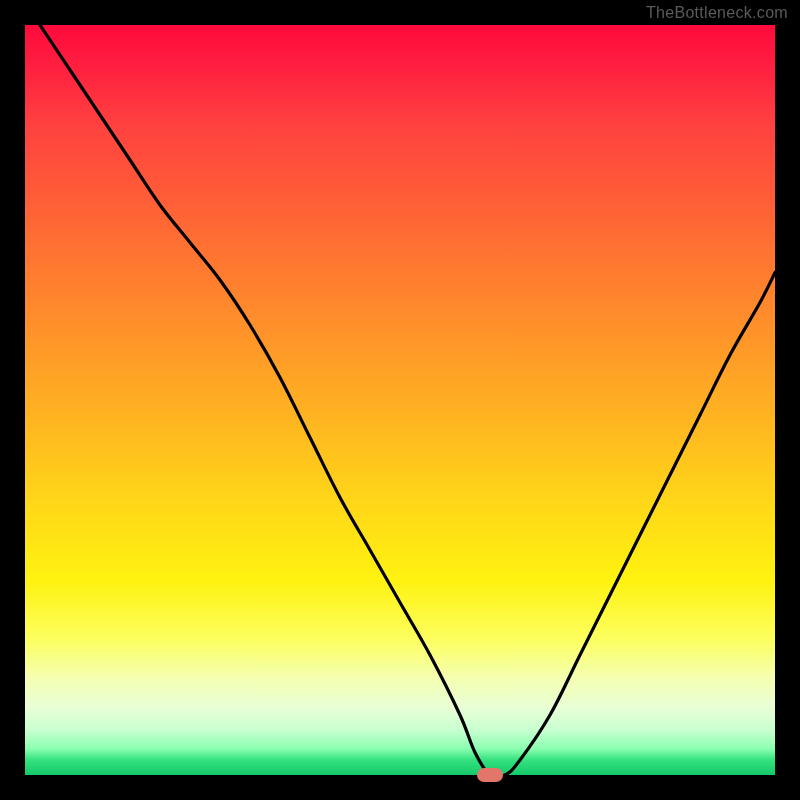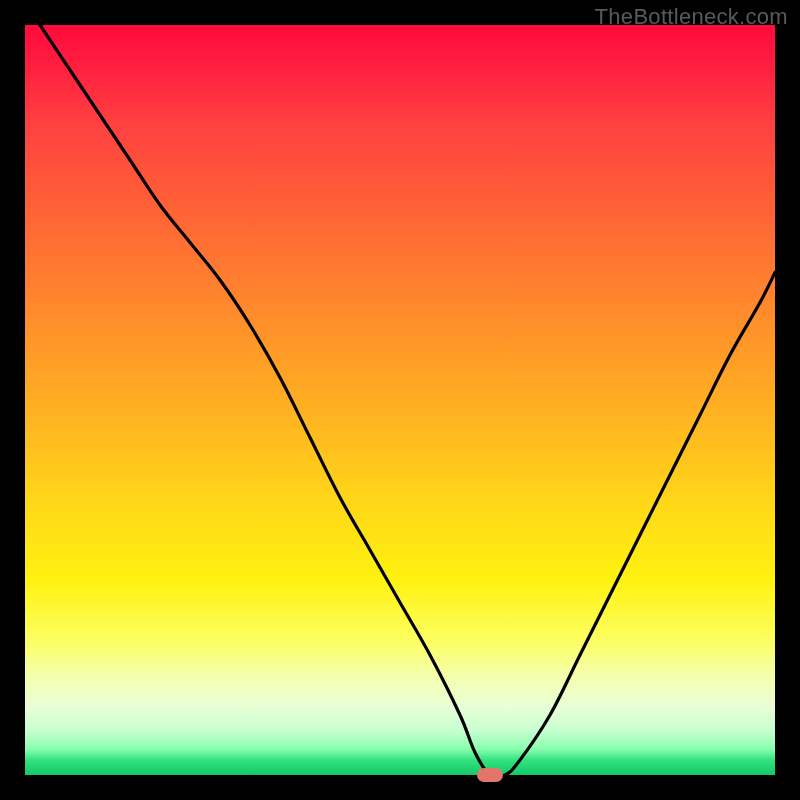--- a/index.html
+++ b/index.html
@@ -15,21 +15,21 @@
     position: relative;
     width: 800px;
     height: 800px;
     background: #000;
   }
   .watermark {
     position: absolute;
     top: 4px;
     right: 12px;
     color: #5a5a5a;
-    font-size: 22px;
+    font-size: 16px;
     font-weight: 500;
     letter-spacing: 0.3px;
     z-index: 10;
   }
   .plot {
     position: absolute;
     left: 25px;
     top: 25px;
     width: 750px;
     height: 750px;

